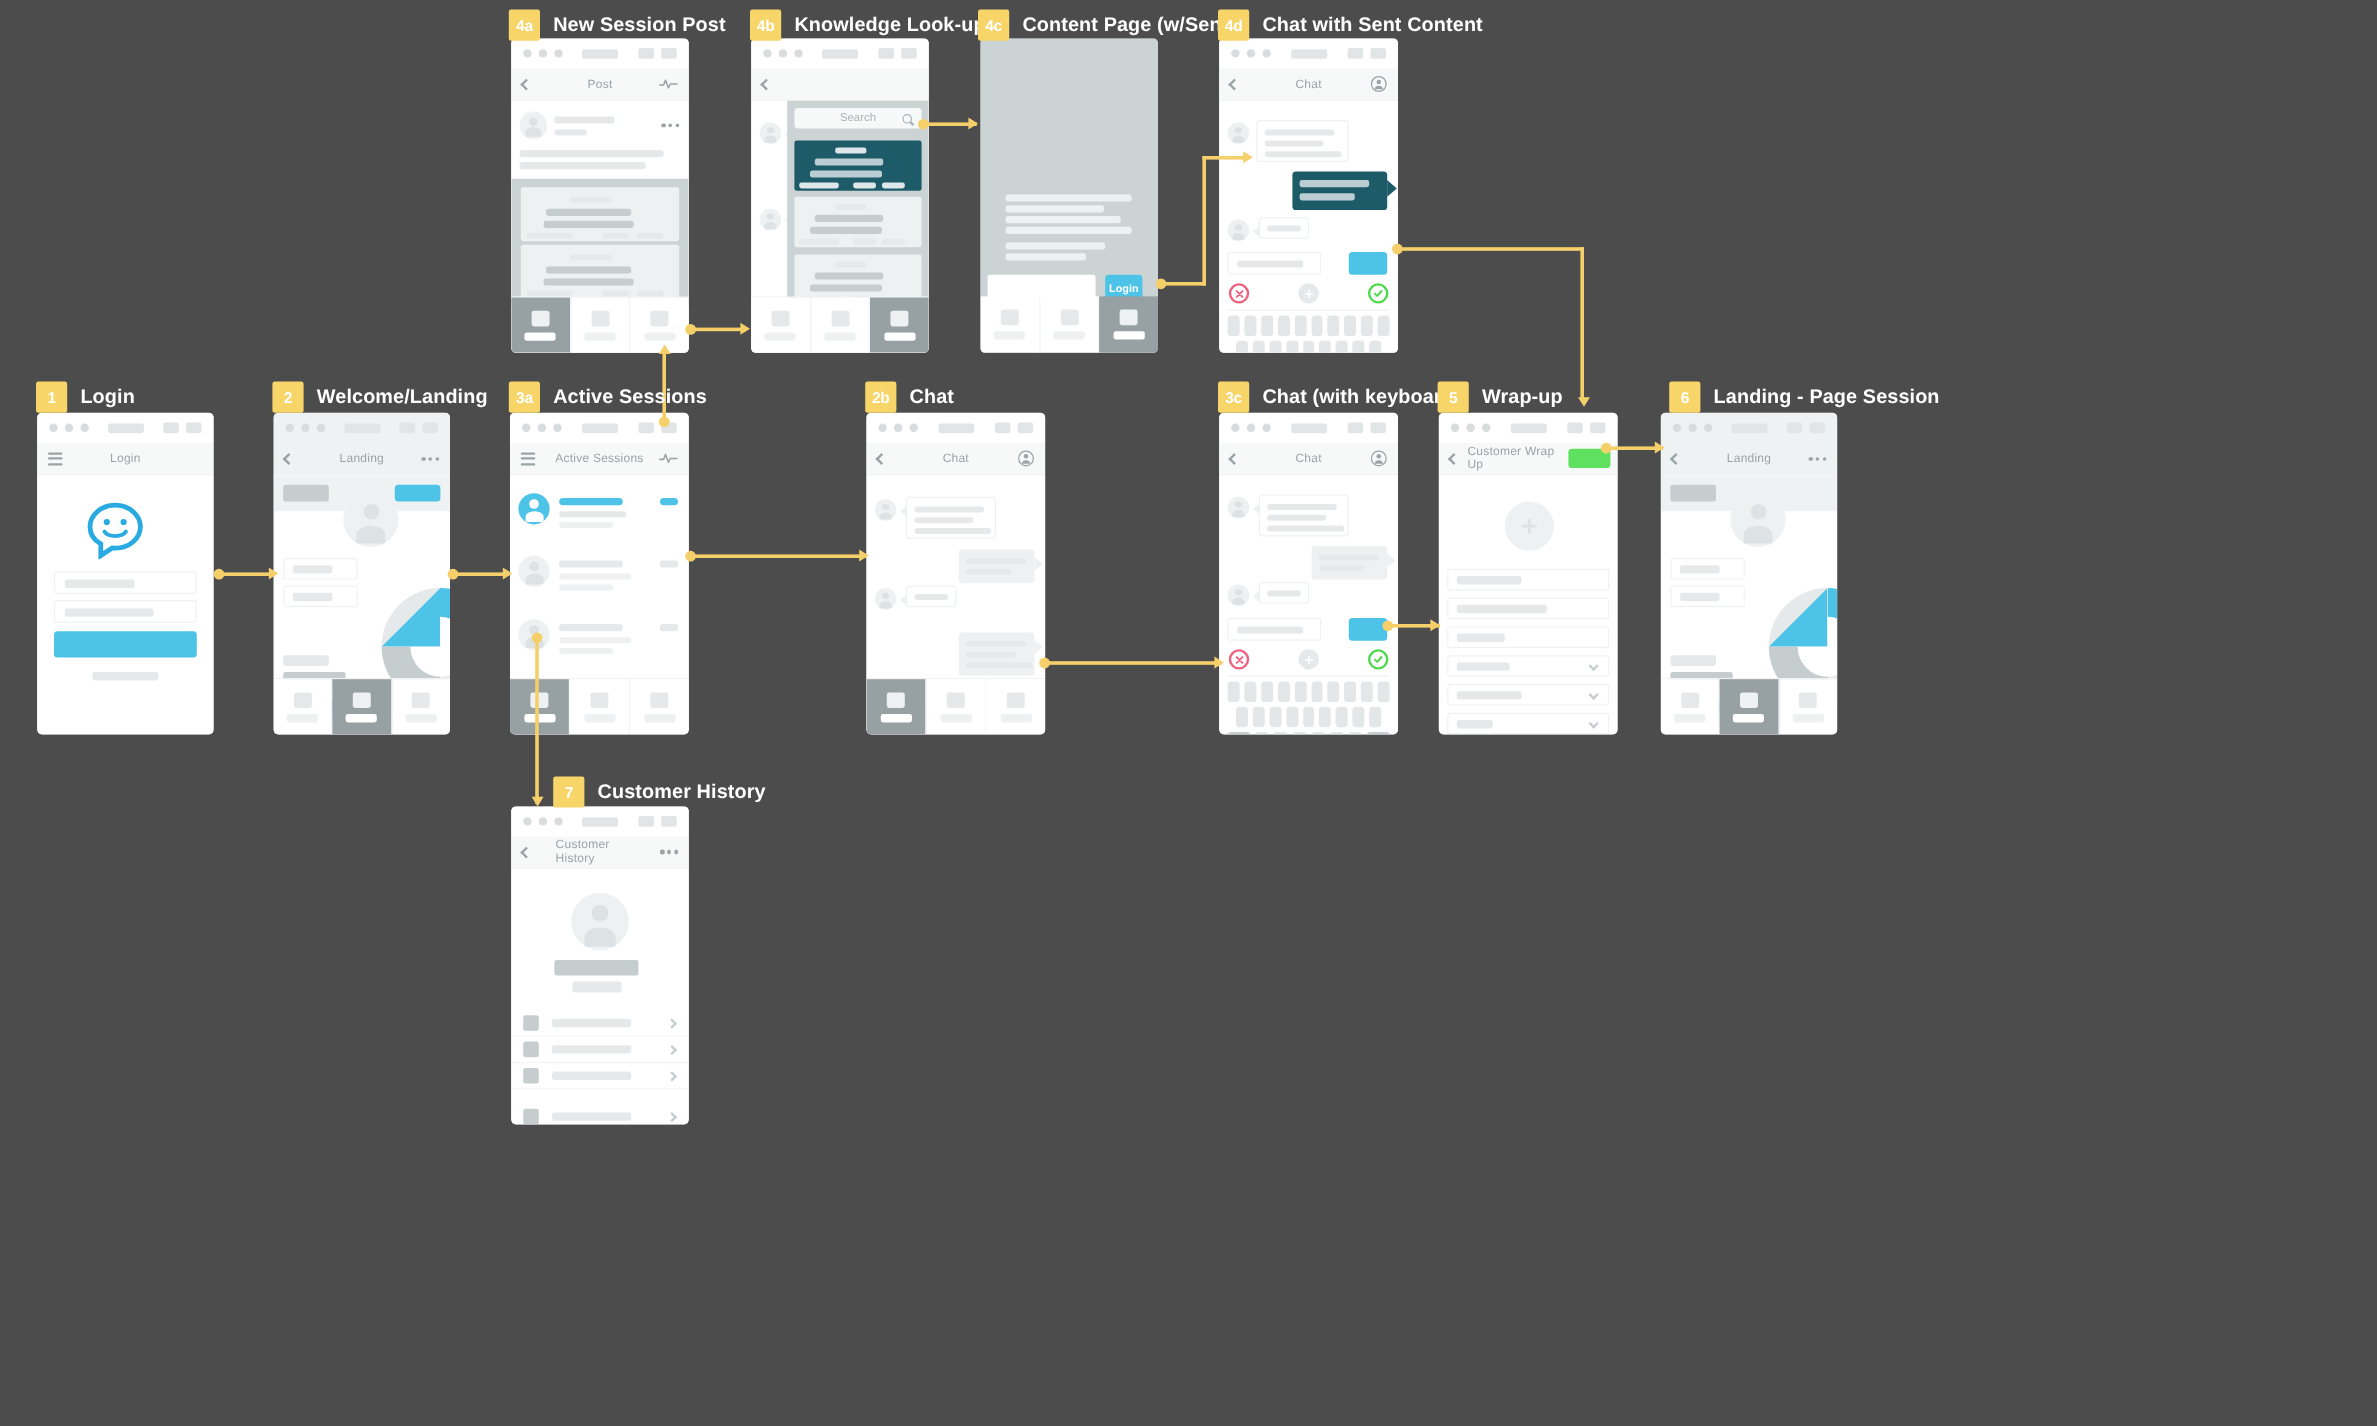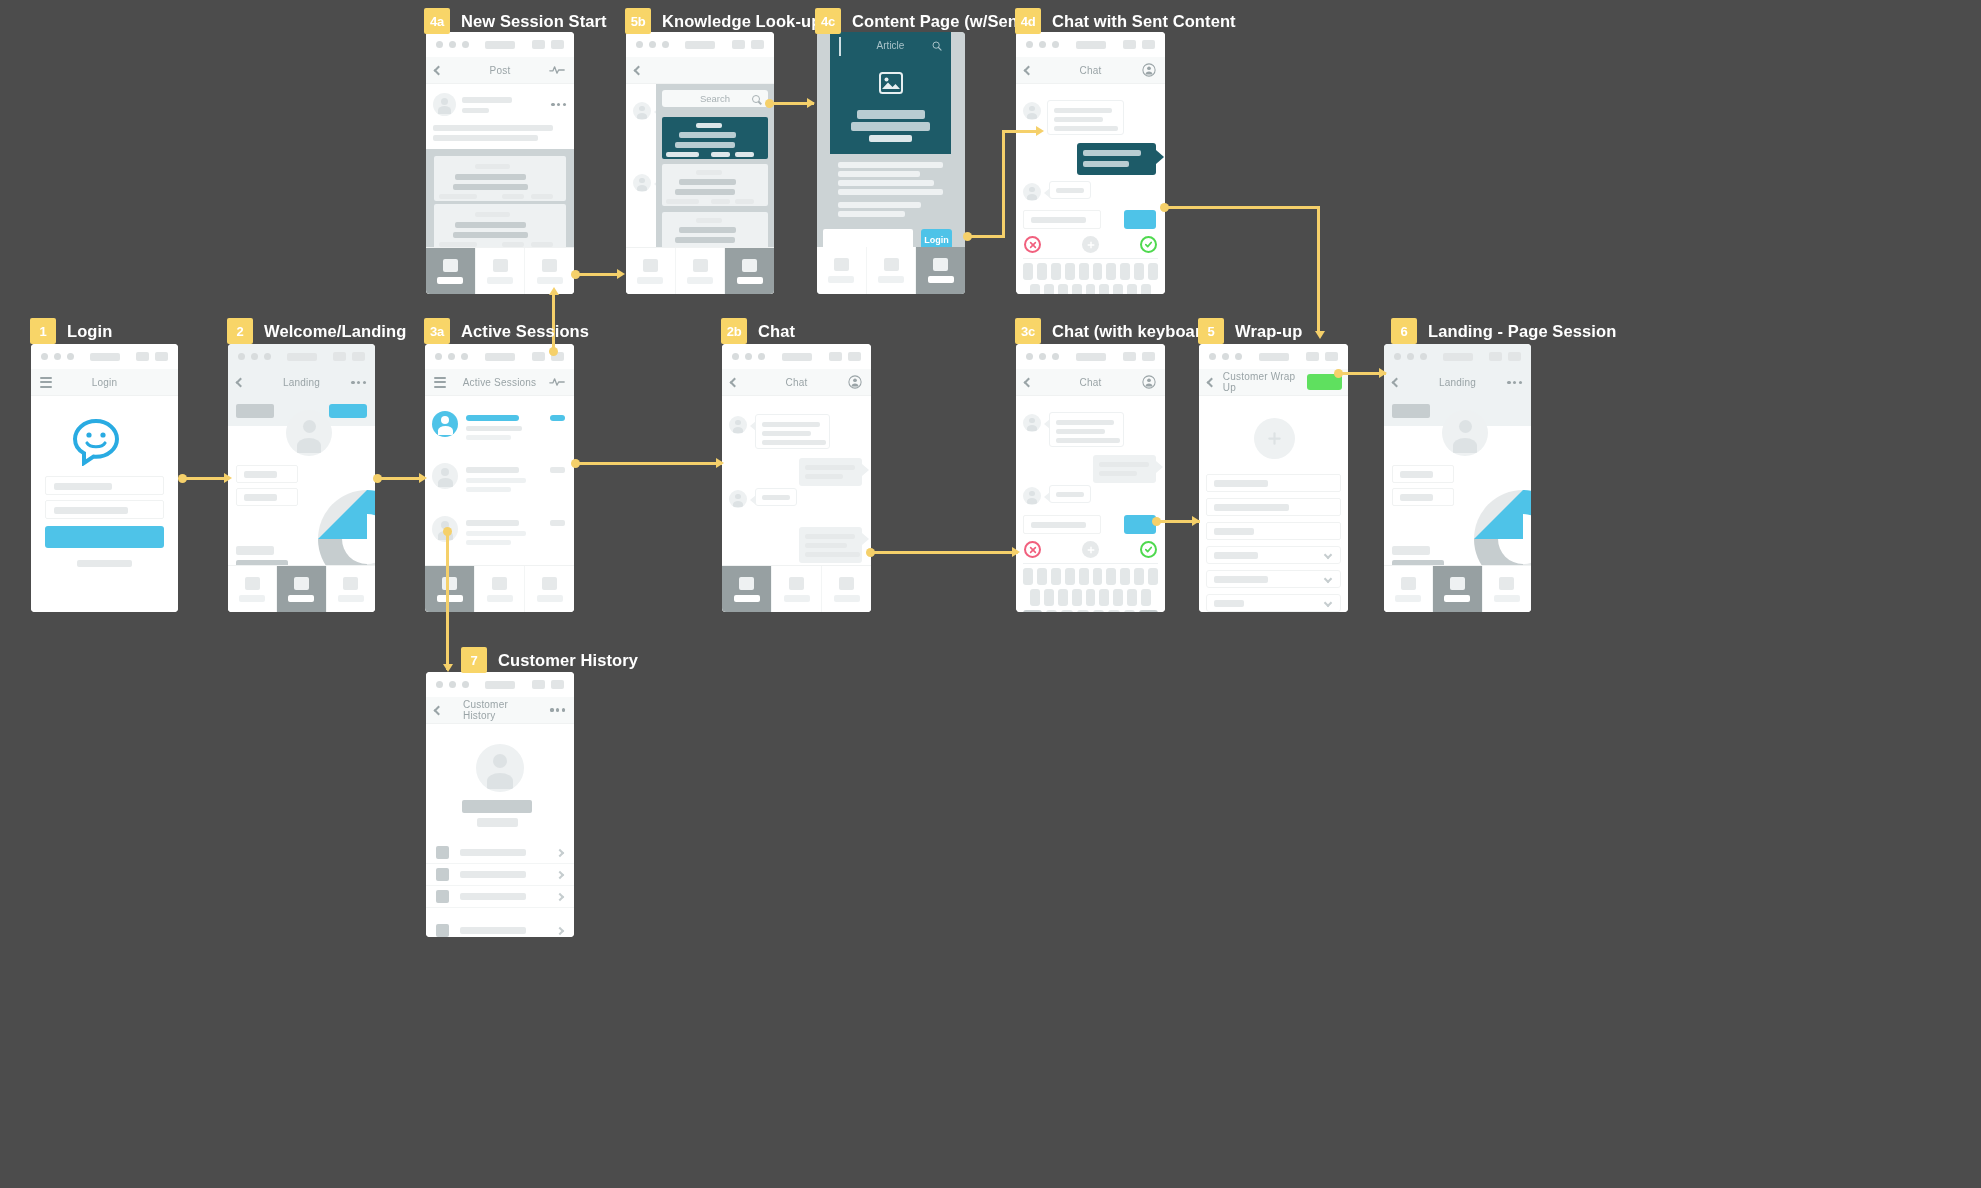--- a/index.html
+++ b/index.html
@@ -186,24 +186,24 @@
   .card-teal { position:absolute; background:#1d5b68; border-radius:2px; }
   .card-lite { position:absolute; background:#eef1f2; border-radius:2px; }
 </style>
 </head>
 <body>
 
 <div id="canvas">
 
   <div class="screen-label" style="left:424px; top:8px;">
     <div class="label-badge">4a</div>
-    <div class="label-text">New Session Start</div>
+    <div class="label-text">New Session Post</div>
   </div>
   <div class="screen-label" style="left:625px; top:8px;">
-    <div class="label-badge">5b</div>
+    <div class="label-badge">4b</div>
     <div class="label-text">Knowledge Look-up</div>
   </div>
   <div class="screen-label" style="left:815px; top:8px;">
     <div class="label-badge">4c</div>
     <div class="label-text">Content Page (w/Send)</div>
   </div>
   <div class="screen-label" style="left:1015px; top:8px;">
     <div class="label-badge">4d</div>
     <div class="label-text">Chat with Sent Content</div>
   </div>
@@ -945,40 +945,20 @@
             <i class="ticon"></i>
             <i class="tlabel"></i>
           </div>
       </div>
     </div>
   </div>
 
   <div class="device" style="left:817px; top:32px; width:148px; height:262px; display:flex; flex-direction:column; background:#ccd3d5;">
     <div class="screen-body" style="background:#ccd3d5;">
 
-      <div style="position:absolute; left:13px; top:0px; width:121px; height:122px; background:#1d5b68;">
-        <div style="position:absolute; left:0; right:0; top:0; height:27px; display:flex; align-items:center;">
-          <div style="margin-left:9px;"><span class="chev-back" style="border-color:#cfe0e4;"></span></div>
-          <div style="position:absolute; left:50%; transform:translateX(-50%); font-size:10px; color:#a8c3c9;">Article</div>
-          <div style="position:absolute; right:9px;">
-            <svg width="10" height="10" viewBox="0 0 16 16">
-              <circle cx="6.6" cy="6.6" r="5" fill="none" stroke="#a8c3c9" stroke-width="1.6"></circle>
-              <path d="M10.4 10.4 L14.5 14.5" stroke="#a8c3c9" stroke-width="1.8" stroke-linecap="round"></path>
-            </svg>
-          </div>
-        </div>
-        <svg style="position:absolute; left:49px; top:40px;" width="24" height="22" viewBox="0 0 24 22">
-          <rect x="1" y="1" width="22" height="20" rx="2.5" fill="none" stroke="#e7eff1" stroke-width="2"></rect>
-          <circle cx="7.5" cy="7.5" r="2" fill="#e7eff1"></circle>
-          <path d="M3 17 L9 10.5 L13.5 15 L16.5 12 L21 17 Z" fill="#e7eff1"></path>
-        </svg>
-        <div style="position:absolute; background:#b9cdd2; border-radius:2px; left:27px; top:78px; width:68px; height:9px;"></div>
-        <div style="position:absolute; background:#b9cdd2; border-radius:2px; left:21px; top:90px; width:79px; height:9px;"></div>
-        <div style="position:absolute; background:#dde7ea; border-radius:2px; left:39px; top:103px; width:43px; height:7px;"></div>
-      </div>
 
       <div class="ph-l" style="left:21px; top:130px; width:105px; height:6px;"></div>
       <div class="ph-l" style="left:21px; top:139px; width:82px; height:6px;"></div>
       <div class="ph-l" style="left:21px; top:148px; width:96px; height:6px;"></div>
       <div class="ph-l" style="left:21px; top:157px; width:105px; height:6px;"></div>
       <div class="ph-l" style="left:21px; top:170px; width:83px; height:6px;"></div>
       <div class="ph-l" style="left:21px; top:179px; width:67px; height:6px;"></div>
 
       <div style="position:absolute; left:6px; top:197px; width:90px; height:22px; background:#ffffff; border-radius:2px;"></div>
       <div class="send-btn" style="left:104px; top:197px; width:31px; height:22px;">

